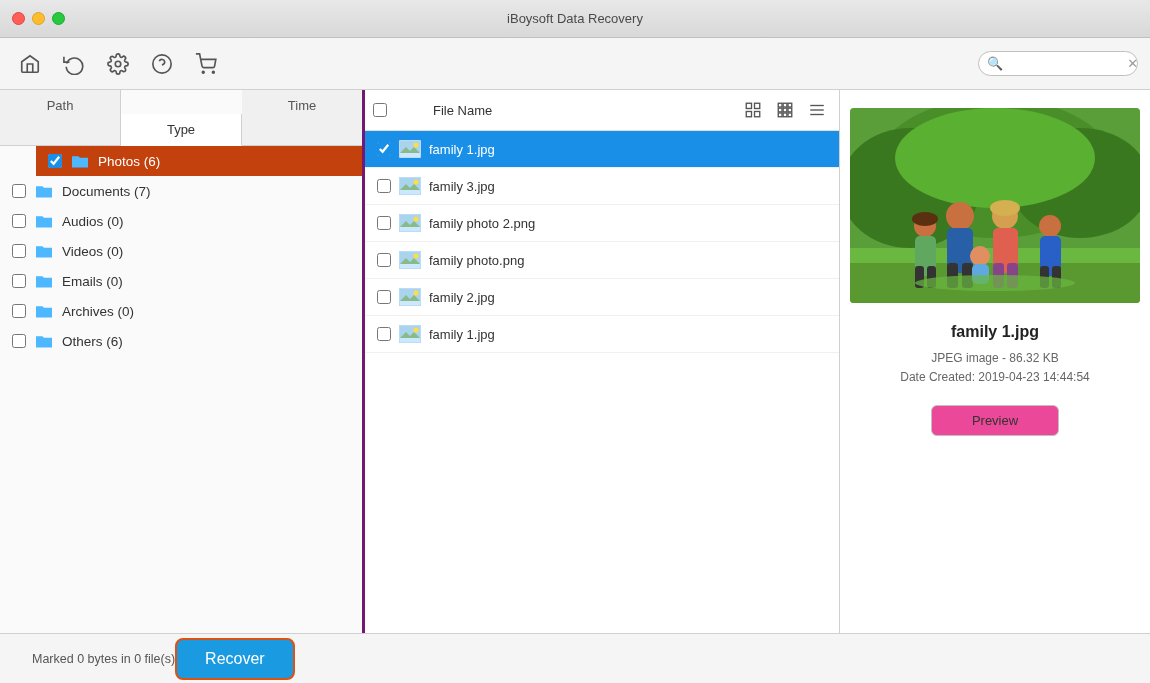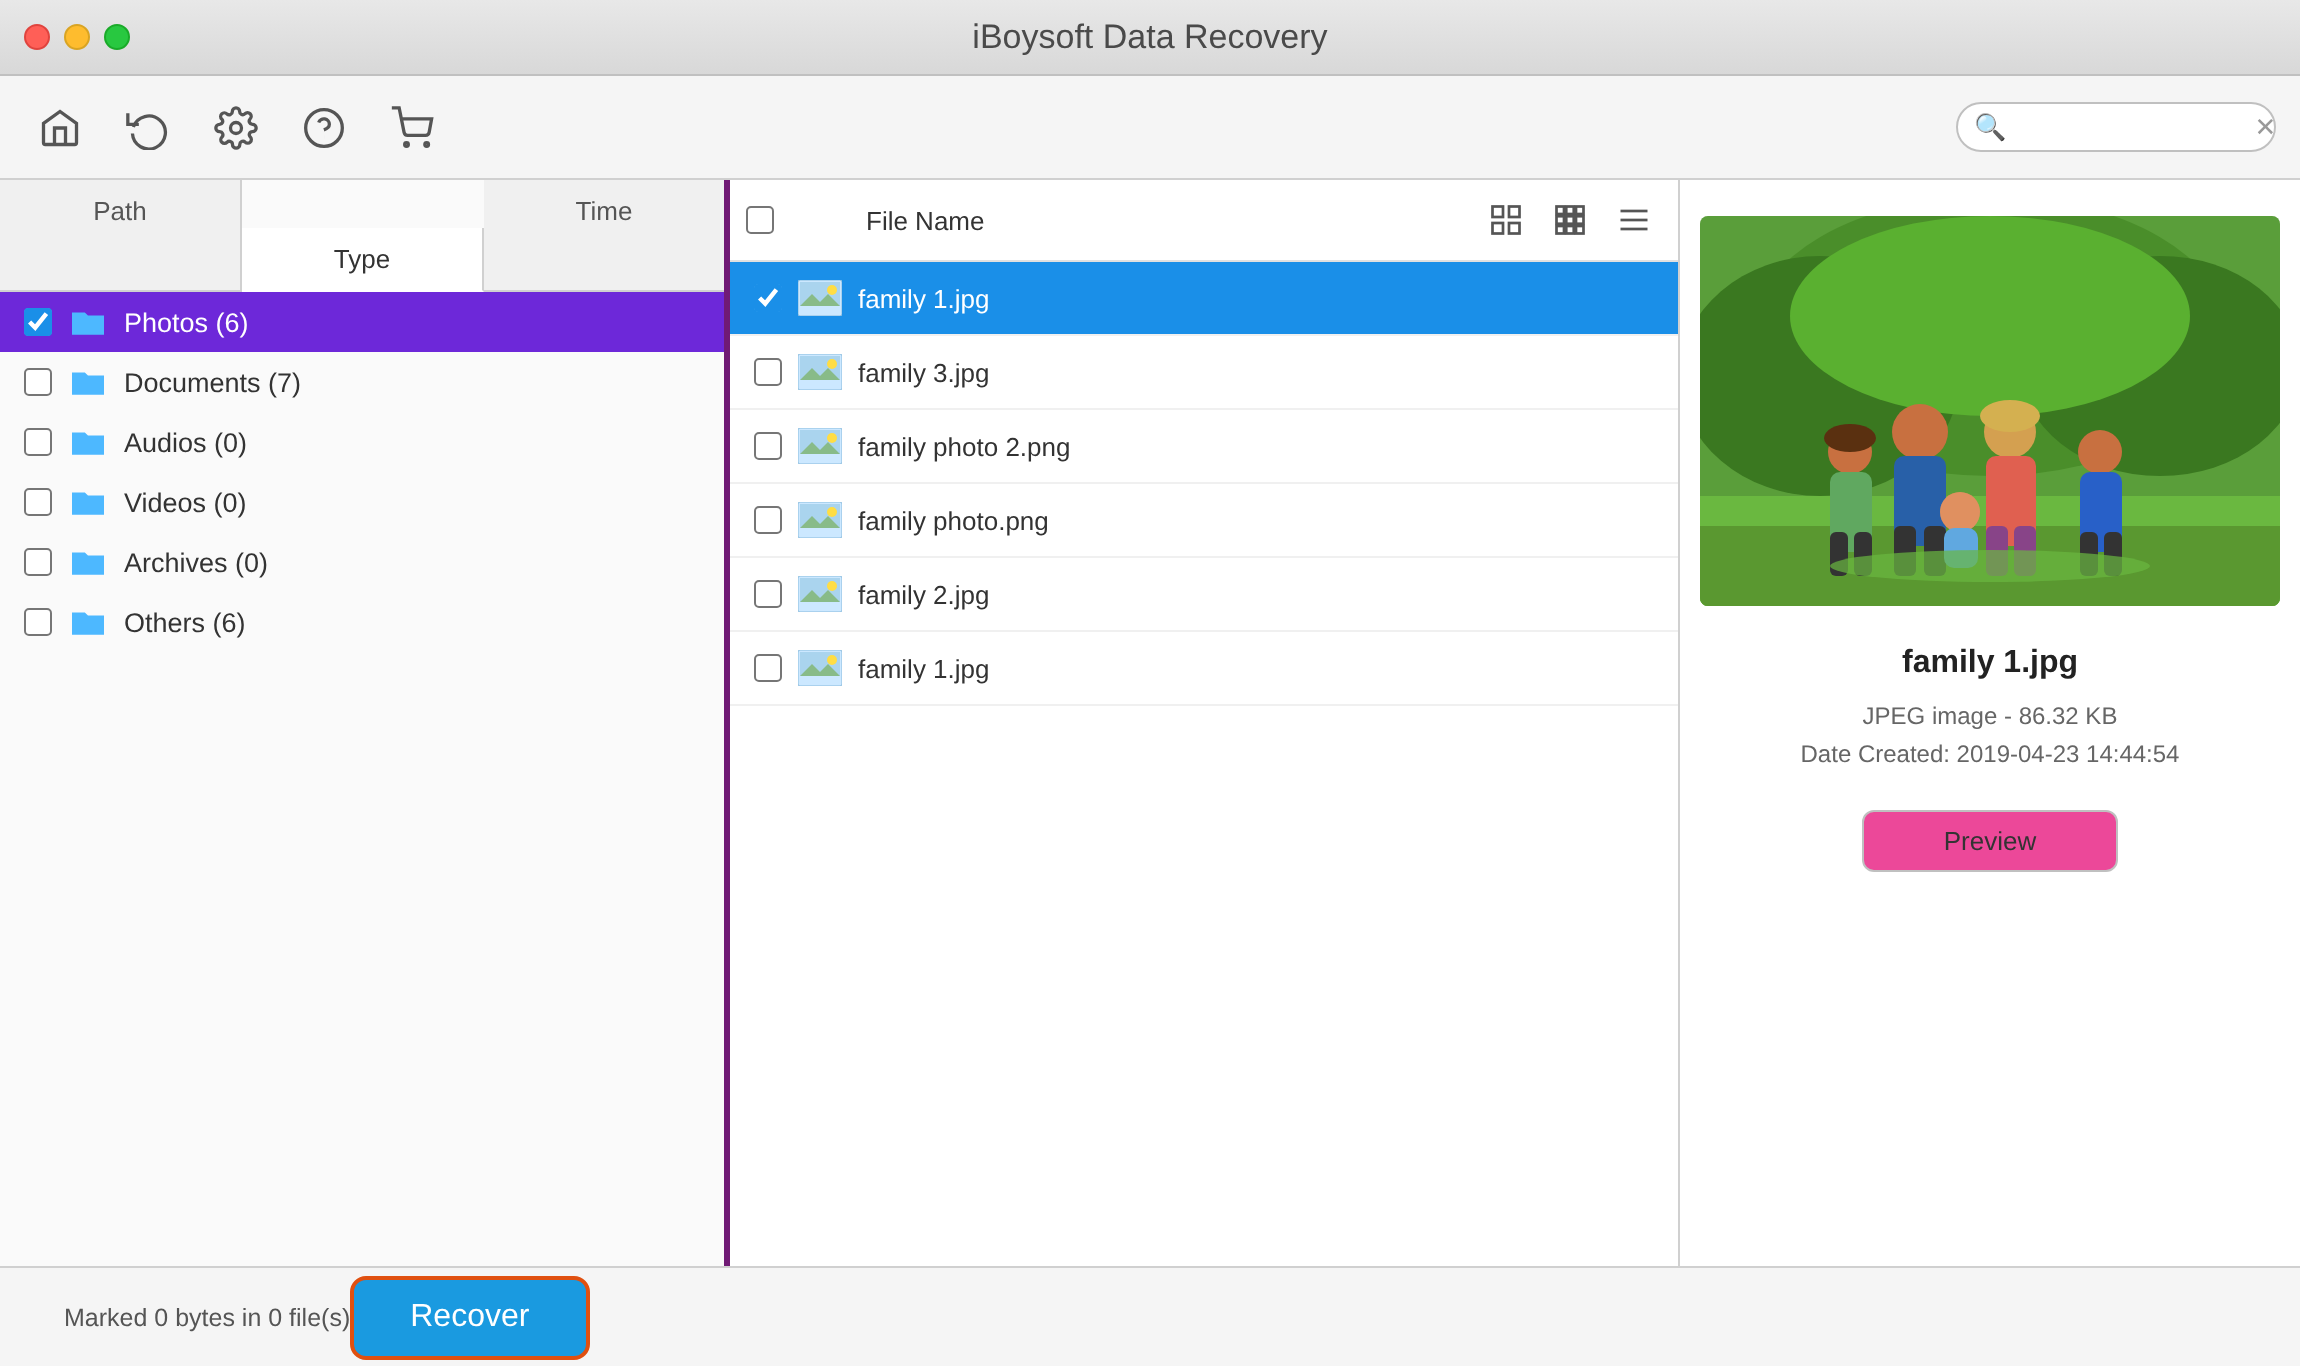--- a/index.html
+++ b/index.html
@@ -34,21 +34,21 @@
     .traffic-light {
       width: 13px;
       height: 13px;
       border-radius: 50%;
       cursor: pointer;
     }
     .tl-close { background: #ff5f57; border: 1px solid #e0443e; }
     .tl-minimize { background: #febc2e; border: 1px solid #d9a423; }
     .tl-maximize { background: #28c840; border: 1px solid #1aab29; }
     .title-text {
-      font-size: 17px;
+      font-size: 13px;
       color: #4a4a4a;
       font-weight: 500;
     }
 
     
     .toolbar {
       background: #f5f5f5;
       height: 52px;
       display: flex;
       align-items: center;
@@ -149,22 +149,23 @@
     .category-item {
       display: flex;
       align-items: center;
       padding: 7px 12px;
       cursor: pointer;
       font-size: 13.5px;
       color: #333;
       gap: 8px;
     }
     .category-item.selected {
-      background: #6d28d9;
+      background: #c2410c;
       color: white;
+      margin-left: 36px;
     }
     .category-item.selected .cat-label { color: white; }
     .cat-checkbox {
       width: 14px;
       height: 14px;
       flex-shrink: 0;
       accent-color: #1a8fe8;
     }
     .folder-icon {
       width: 20px;
@@ -412,20 +413,29 @@
       <div class="category-item">
         <input type="checkbox" class="cat-checkbox" style="">
         <span class="folder-icon">
           <svg viewBox="0 0 24 20" fill="#4db8ff">
             <path d="M2 4h8l2 2h10v12H2z"></path>
           </svg>
         </span>
         <span class="cat-label">Videos (0)</span>
       </div>
 
+      <div class="category-item">
+        <input type="checkbox" class="cat-checkbox" style="">
+        <span class="folder-icon">
+          <svg viewBox="0 0 24 20" fill="#4db8ff">
+            <path d="M2 4h8l2 2h10v12H2z"></path>
+          </svg>
+        </span>
+        <span class="cat-label">Emails (0)</span>
+      </div>
 
       <div class="category-item">
         <input type="checkbox" class="cat-checkbox" style="">
         <span class="folder-icon">
           <svg viewBox="0 0 24 20" fill="#4db8ff">
             <path d="M2 4h8l2 2h10v12H2z"></path>
           </svg>
         </span>
         <span class="cat-label">Archives (0)</span>
       </div>

